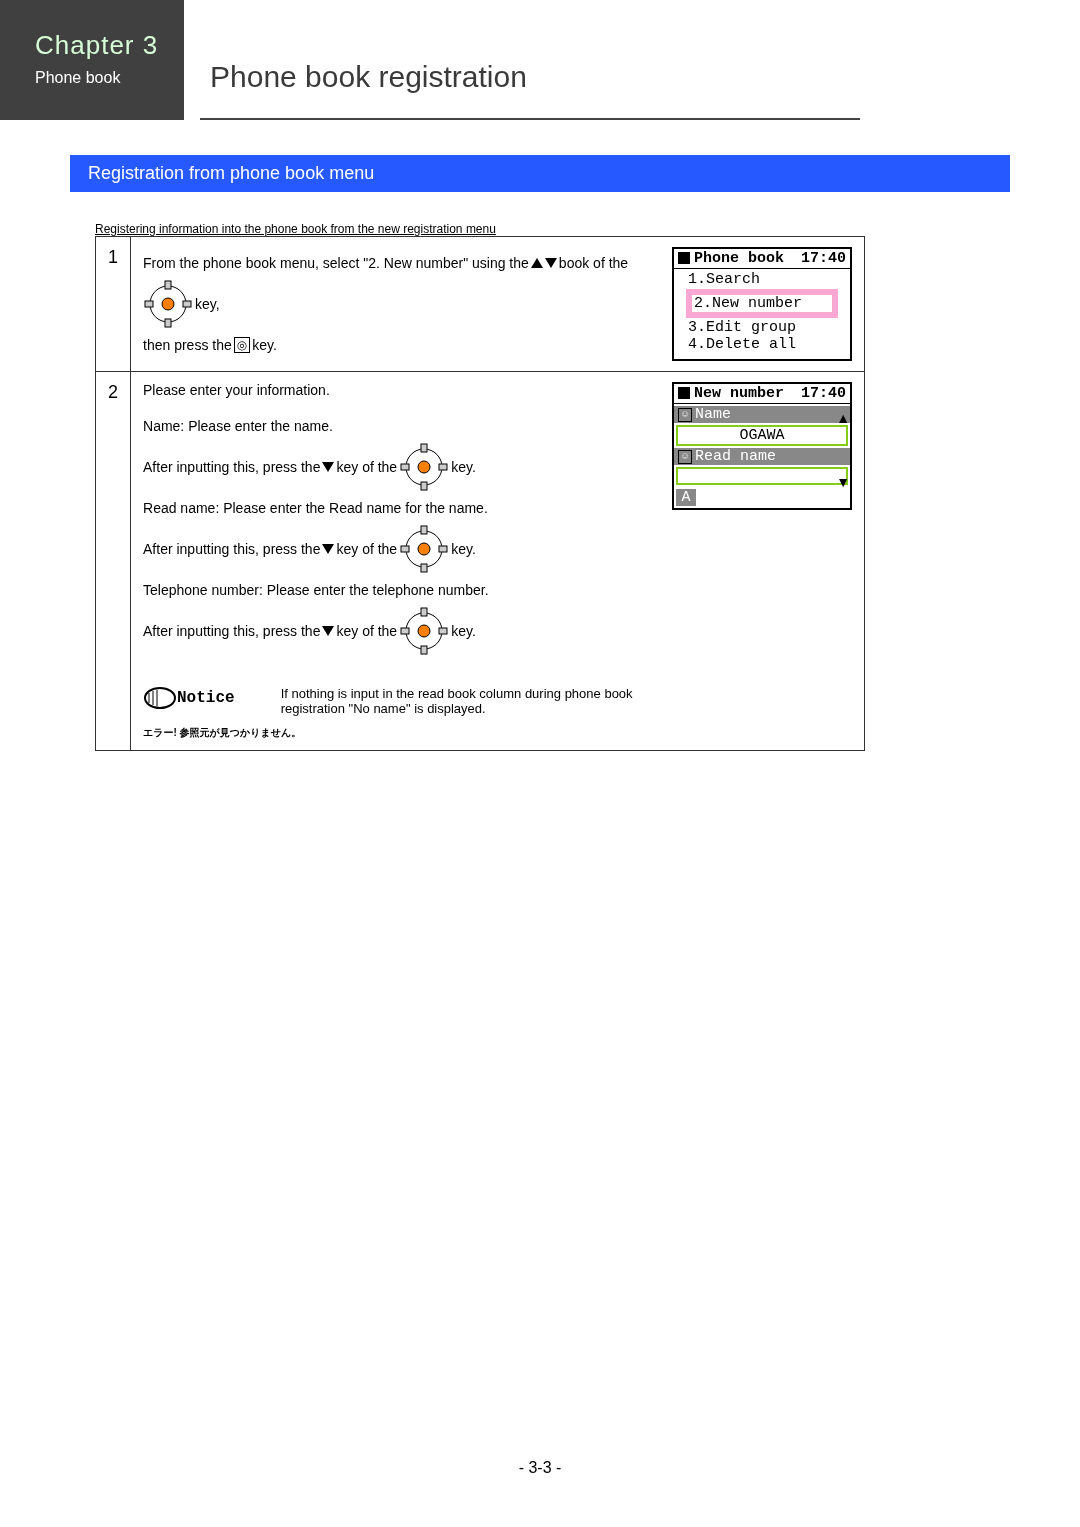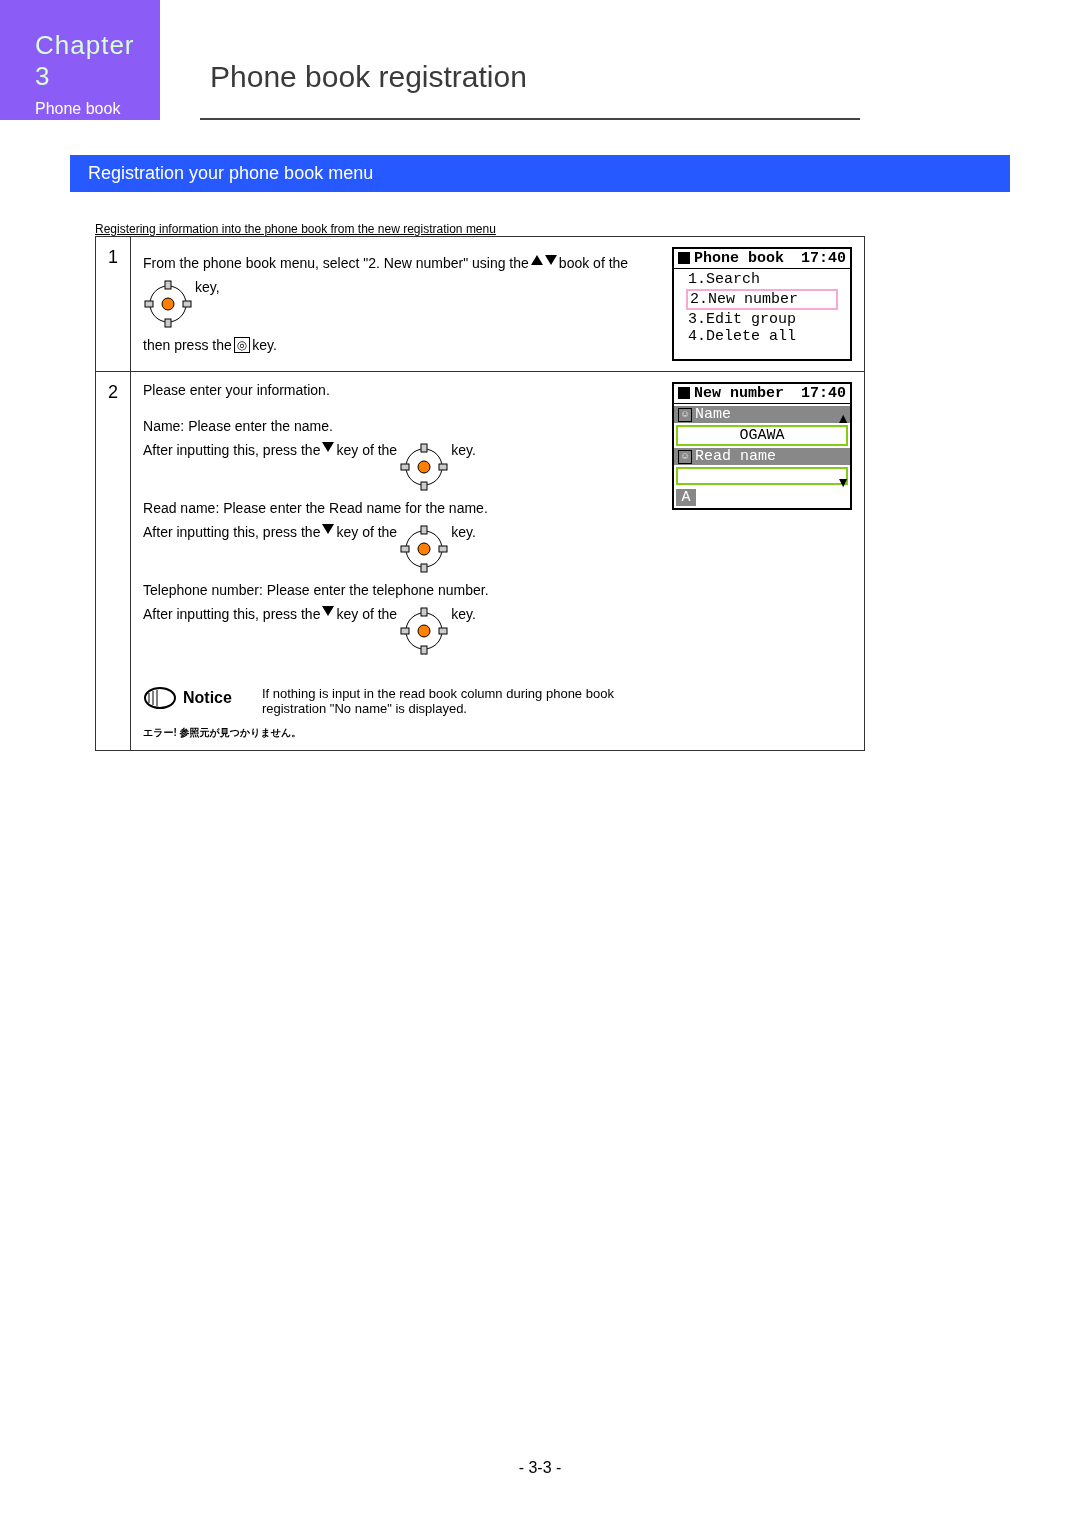--- a/index.html
+++ b/index.html
@@ -12,23 +12,23 @@
     color: #000;
   }
   .header {
     position: relative;
     height: 120px;
   }
   .blue-block {
     position: absolute;
     left: 0;
     top: 0;
-    width: 160px;
+    width: 184px;
     height: 120px;
-    background: #8b5cf6;
+    background: #404040;
     color: #fff;
     padding: 30px 16px 0 35px;
   }
   .chapter {
     font-size: 26px;
     color: #d7ffd7;
     font-family: "Arial", sans-serif;
     letter-spacing: 1px;
   }
   .subchapter {
@@ -111,21 +111,21 @@
     display: inline-block;
     width: 12px; height: 12px;
     background: #000;
     margin-right: 4px;
     vertical-align: middle;
   }
   .screen-body {
     padding: 2px 12px;
   }
   .sel {
-    border: 2px solid #f9a8d4;
+    border: 6px solid #f9a8d4;
     padding: 0 2px;
     margin: 1px 0;
     display: block;
   }
   .screen-row {
     display: block;
     padding: 0 2px;
   }
   .field-label {
     background: #888;
@@ -151,22 +151,23 @@
   .notice-row {
     display: flex;
     align-items: flex-start;
     margin: 30px 0 10px 0;
   }
   .notice-icon {
     font-weight: bold;
     font-size: 16px;
     display: flex;
     align-items: center;
-    gap: 6px;
-    margin-right: 30px;
+    gap: 0;
+    margin-right: 46px;
+    font-family: Liberation Mono, monospace;
   }
   .err {
     font-weight: bold;
     font-size: 10px;
   }
   .footer {
     position: absolute;
     bottom: 50px;
     width: 100%;
     text-align: center;
@@ -183,21 +184,21 @@
   .tri-down { border-top: 10px solid #000; }
   .step-body-flex {
     display: flex;
     justify-content: space-between;
     gap: 10px;
   }
   .step-text { flex: 1; }
   .input-line {
     margin: 8px 0;
     display: flex;
-    align-items: flex-start;
+    align-items: center;
     flex-wrap: wrap;
     gap: 2px;
   }
   .person-icon {
     width: 14px; height: 14px;
     border: 1px solid #000;
     margin-right: 3px;
     display: flex;
     align-items: center;
     justify-content: center;
@@ -216,21 +217,21 @@
 
 <div class="header">
   <div class="blue-block">
     <div class="chapter">Chapter 3</div>
     <div class="subchapter">Phone book</div>
   </div>
   <div class="page-title">Phone book registration</div>
   <div class="hr-top"></div>
 </div>
 
-<div class="section-bar">Registration your phone book menu</div>
+<div class="section-bar">Registration from phone book menu</div>
 
 <div class="intro">Registering information into the phone book from the new registration menu</div>
 
 <table class="steps">
   <tbody>
       <tr>
     <td class="num">1</td>
     <td>
       <div class="step-body-flex">
         <div class="step-text">

